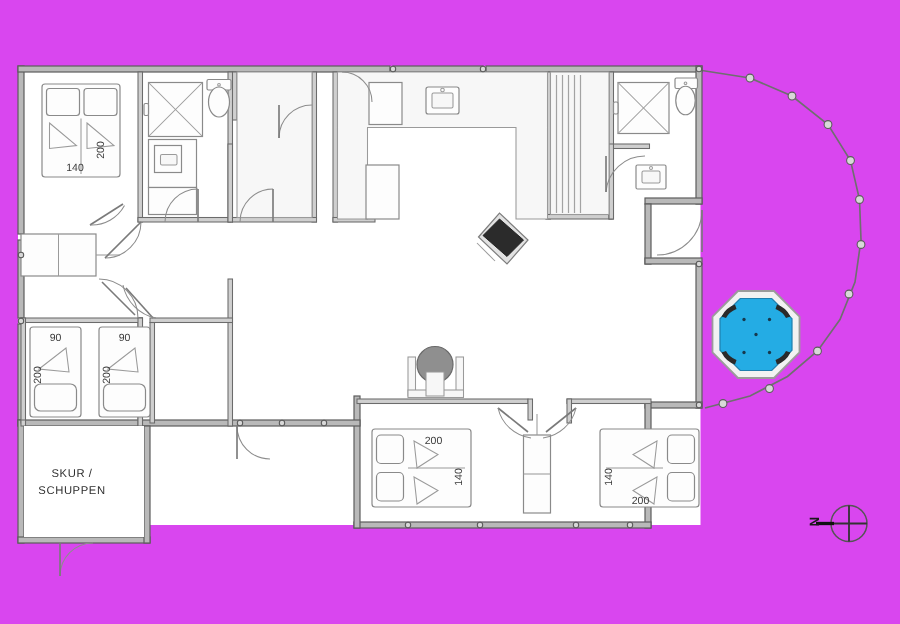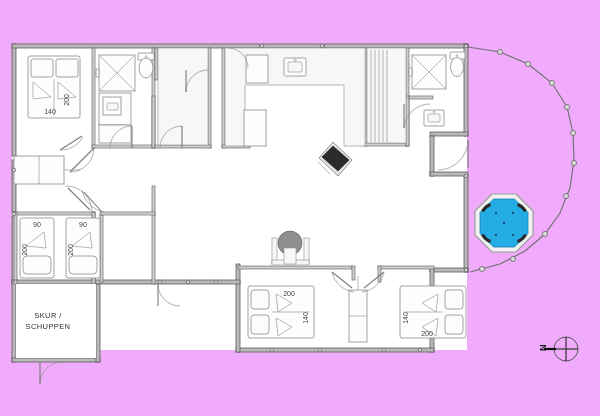--- a/index.html
+++ b/index.html
@@ -7,21 +7,21 @@
     padding: 0;
     background: #ffffff;
   }
   body {
     font-family: "Liberation Sans", sans-serif;
   }
   #floorplan-root {
     position: relative;
     width: 600px;
     height: 416px;
-    background: #f0abfc;
+    background: #d946ef;
     overflow: hidden;
   }
   #floorplan-svg {
     display: block;
     width: 600px;
     height: 416px;
   }
   .wall-outer { fill: #b9b9b9; stroke: #5d5d5d; stroke-width: 0.8; }
   .wall-inner { fill: #cfcfcf; stroke: #6b6b6b; stroke-width: 0.7; }
   .room-fill { fill: #ffffff; stroke: none; }

